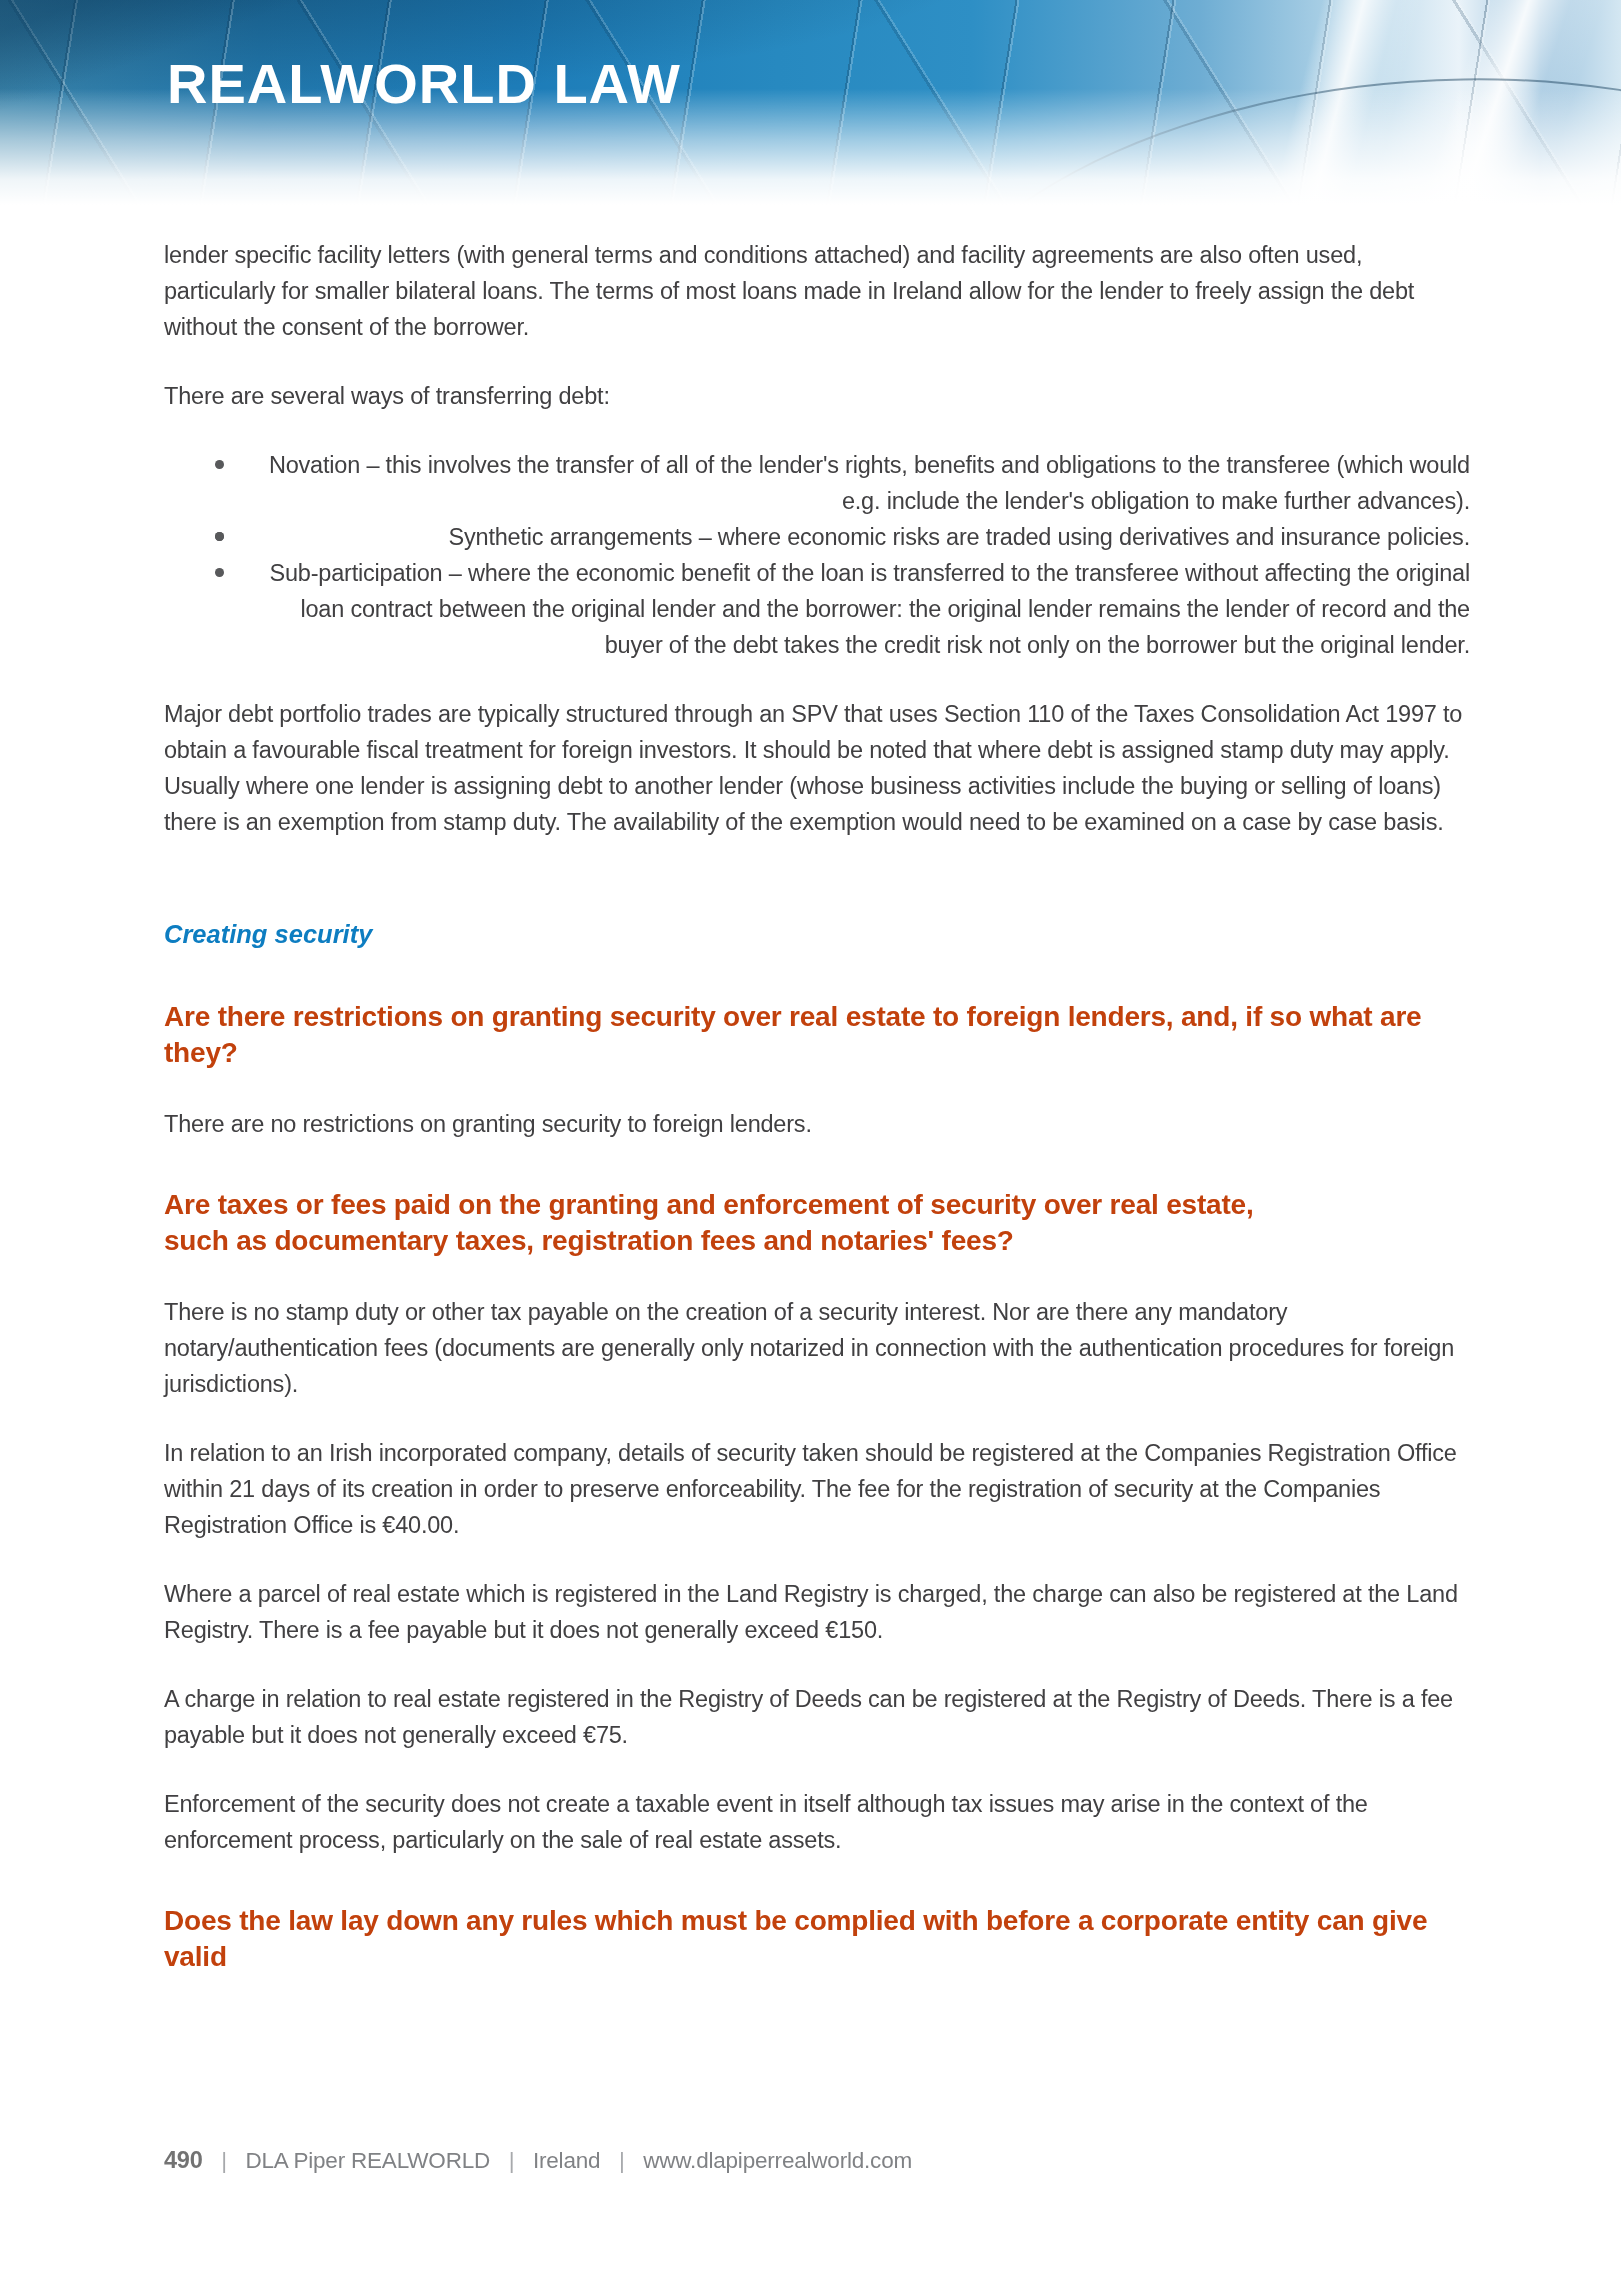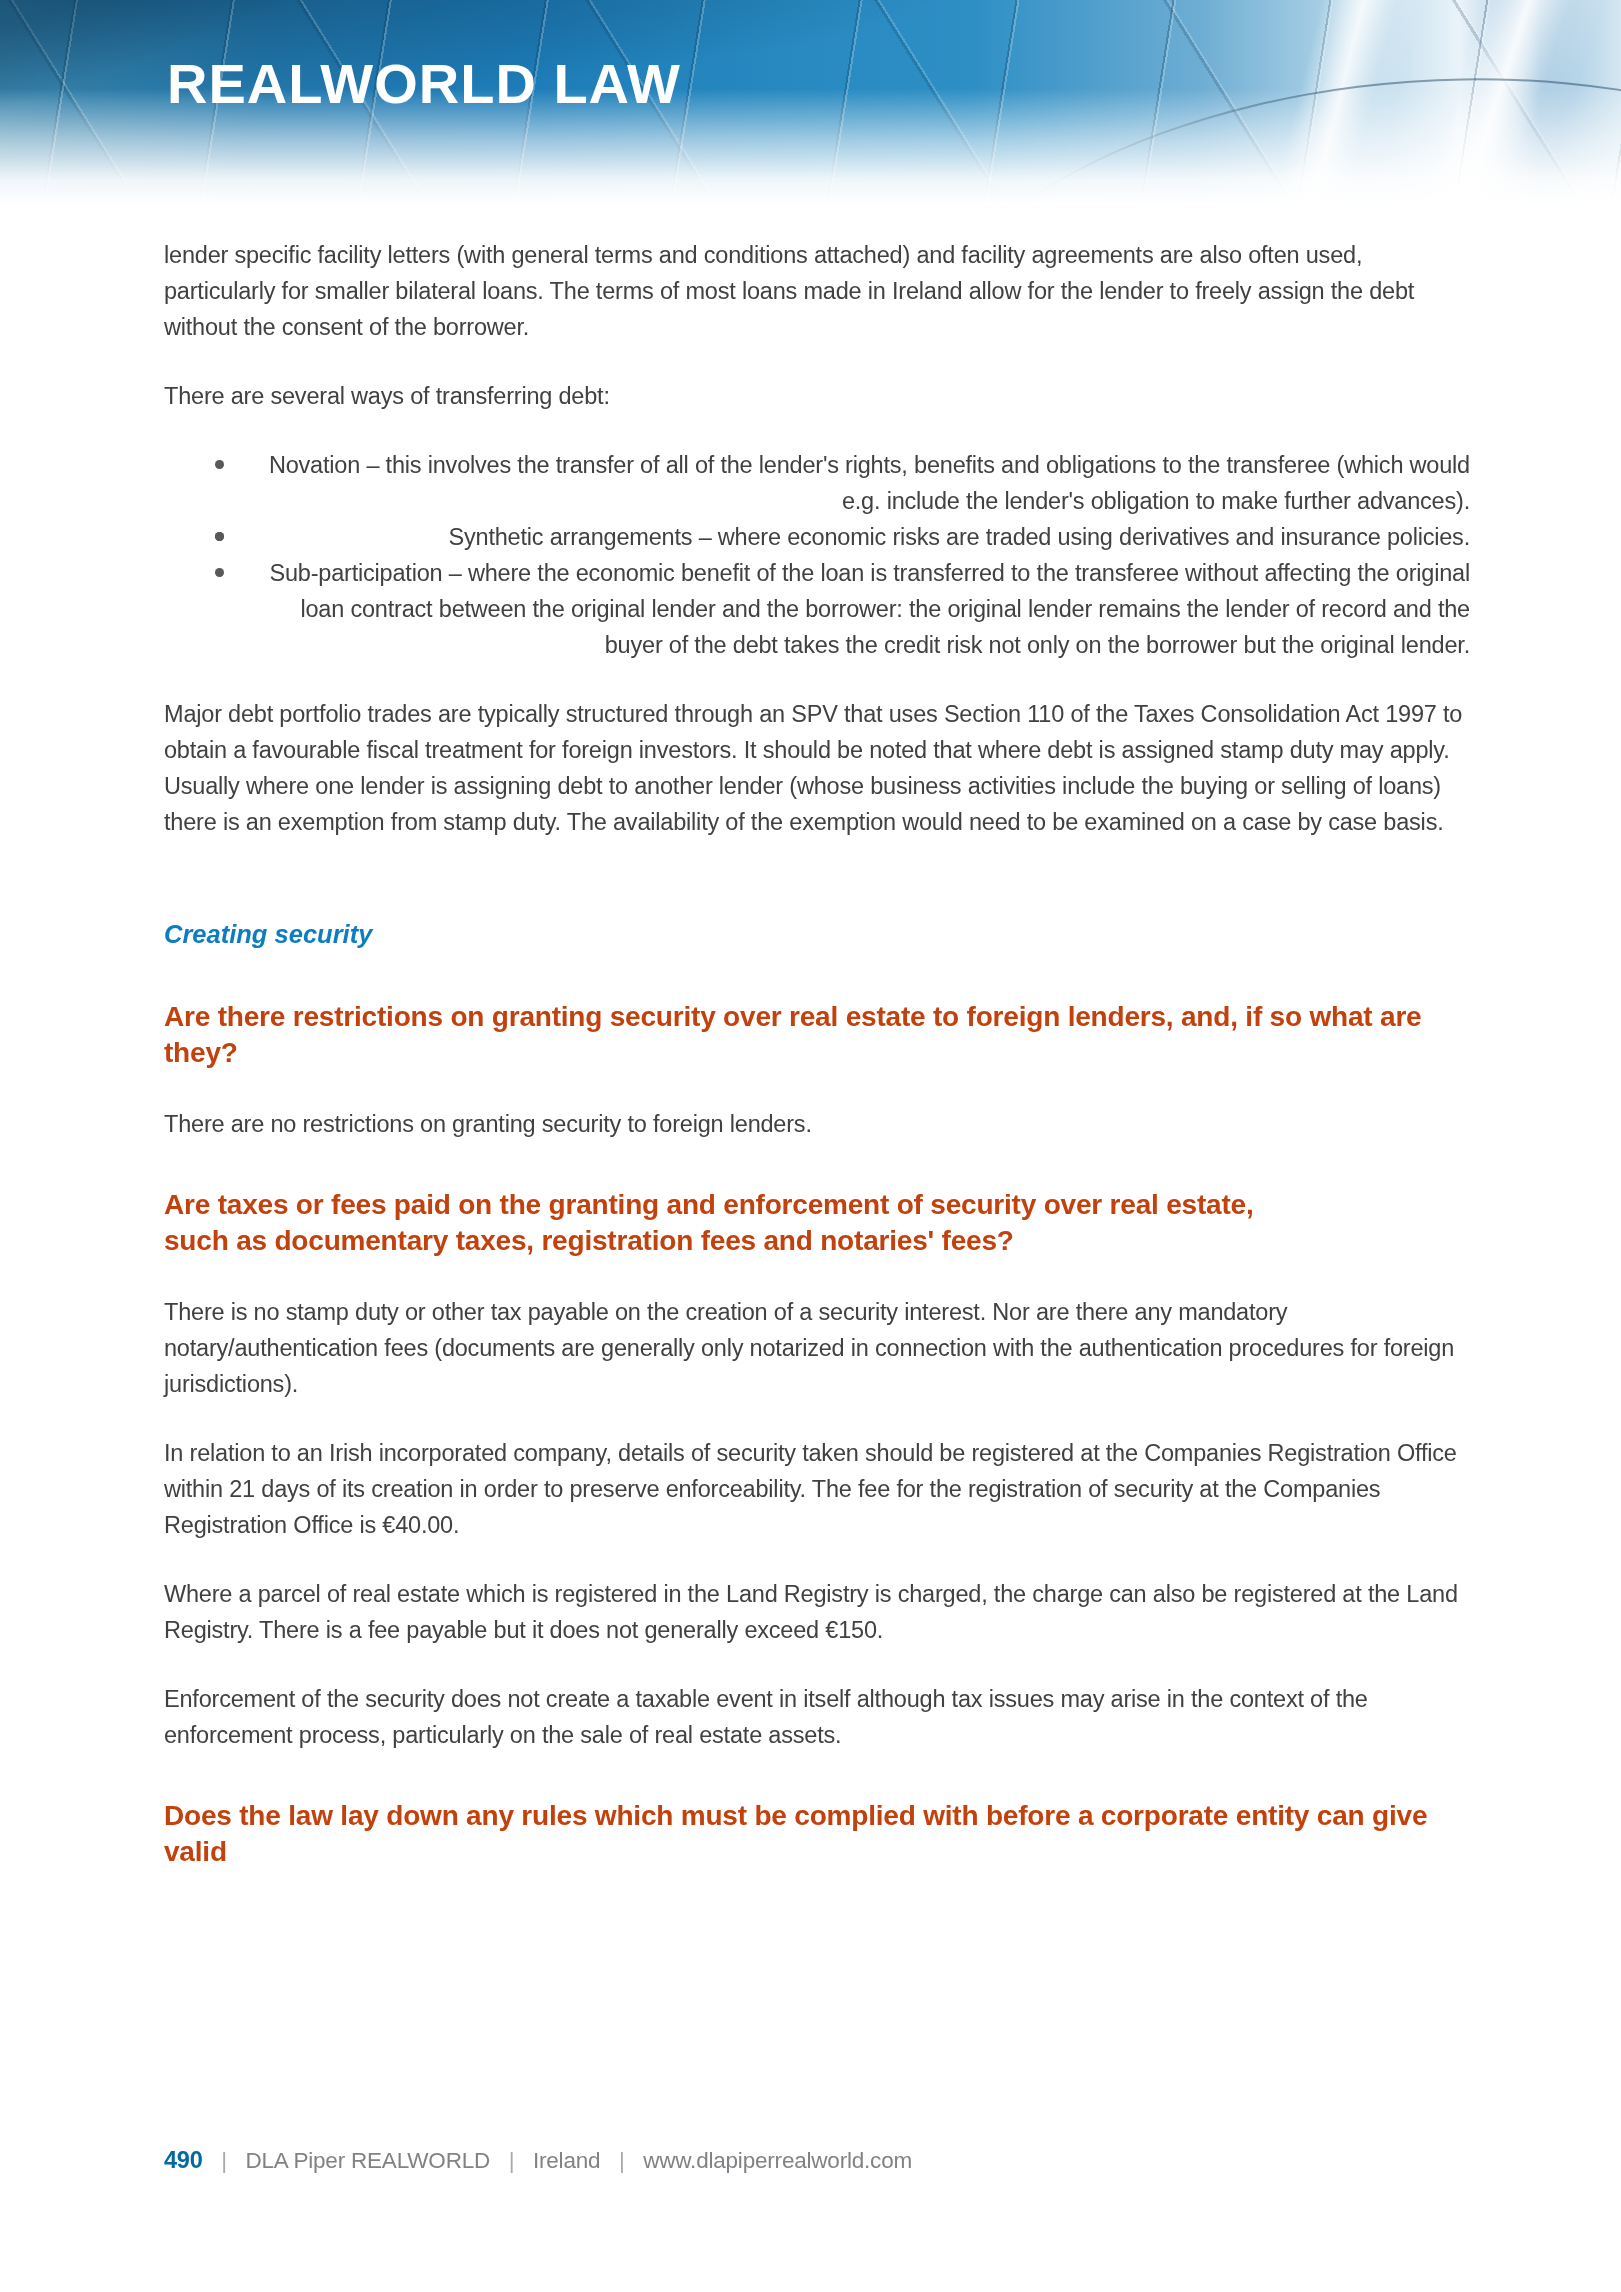--- a/index.html
+++ b/index.html
@@ -129,21 +129,21 @@
     display: flex;
     align-items: baseline;
     font-size: 22.5px;
     color: #808285;
     letter-spacing: -0.2px;
     white-space: nowrap;
   }
   .footer .page-num {
     font-weight: 700;
     font-size: 23.5px;
-    color: #0369a1;
+    color: #737373;
   }
   .footer .sep {
     color: #a7a9ac;
     margin: 0 18.6px;
     font-weight: 400;
   }
 </style>
 </head>
 <body>
 
@@ -188,20 +188,21 @@
   <p class="body">There are no restrictions on granting security to foreign lenders.</p>
 
   <h3 class="question wrap2">Are taxes or fees paid on the granting and enforcement of security over real estate, such as documentary taxes, registration fees and notaries' fees?</h3>
 
   <p class="body">There is no stamp duty or other tax payable on the creation of a security interest. Nor are there any mandatory notary/authentication fees (documents are generally only notarized in connection with the authentication procedures for foreign jurisdictions).</p>
 
   <p class="body">In relation to an Irish incorporated company, details of security taken should be registered at the Companies Registration Office within 21 days of its creation in order to preserve enforceability. The fee for the registration of security at the Companies Registration Office is €40.00.</p>
 
   <p class="body">Where a parcel of real estate which is registered in the Land Registry is charged, the charge can also be registered at the Land Registry. There is a fee payable but it does not generally exceed €150.</p>
 
+  <p class="body">A charge in relation to real estate registered in the Registry of Deeds can be registered at the Registry of Deeds. There is a fee payable but it does not generally exceed €75.</p>
 
   <p class="body">Enforcement of the security does not create a taxable event in itself although tax issues may arise in the context of the enforcement process, particularly on the sale of real estate assets.</p>
 
   <h3 class="question">Does the law lay down any rules which must be complied with before a corporate entity can give valid</h3>
 
 </main>
 
 <footer class="footer">
   <span class="page-num">490</span>
   <span class="sep">|</span>

